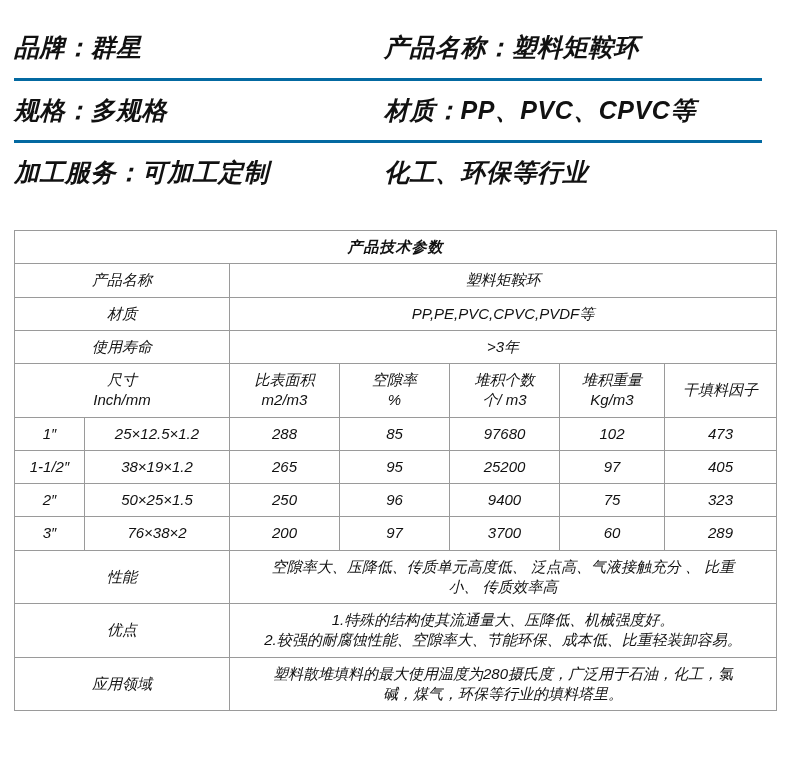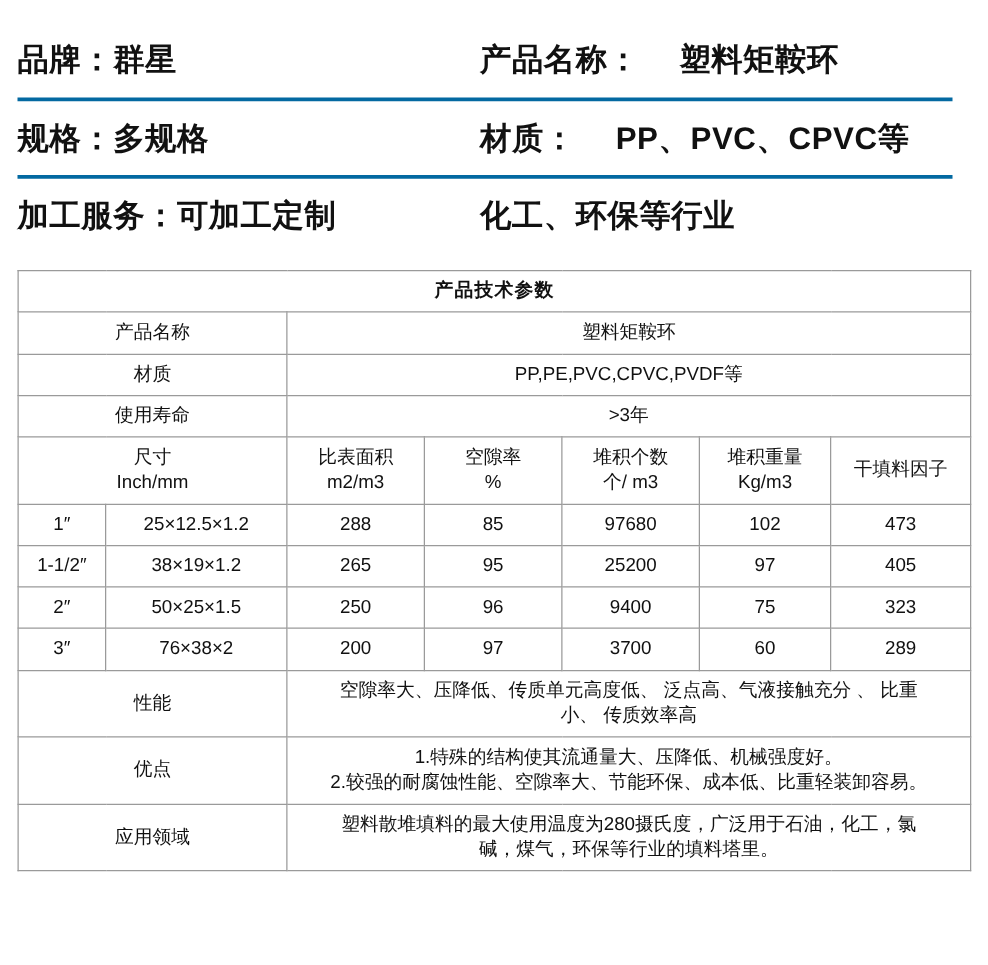--- a/index.html
+++ b/index.html
@@ -13,20 +13,21 @@
     font-family: "Liberation Sans", sans-serif;
     color: #111111;
     overflow: hidden;
   }
   .page {
     width: 776px;
     height: 772px;
     position: relative;
     box-sizing: border-box;
     padding: 0 14px;
+    font-style: italic;
   }
 
   
   .attr-block {
     padding-top: 16px;
   }
   .attr-row {
     display: flex;
     align-items: center;
     height: 62px;
@@ -49,26 +50,25 @@
   .attr-cell .value {
     font-weight: bold;
     margin-left: 0;
   }
   .attr-left {
     width: 370px;
     flex: 0 0 370px;
   }
   .attr-right {
     flex: 1 1 auto;
-    gap: 32px;
   }
 
   
   .table-wrap {
-    margin-top: 14px;
+    margin-top: 28px;
   }
   table.spec {
     width: 762px;
     border-collapse: collapse;
     table-layout: fixed;
     border: 1px solid #9a9a9a;
   }
   table.spec td {
     border: 1px solid #9a9a9a;
     text-align: center;

